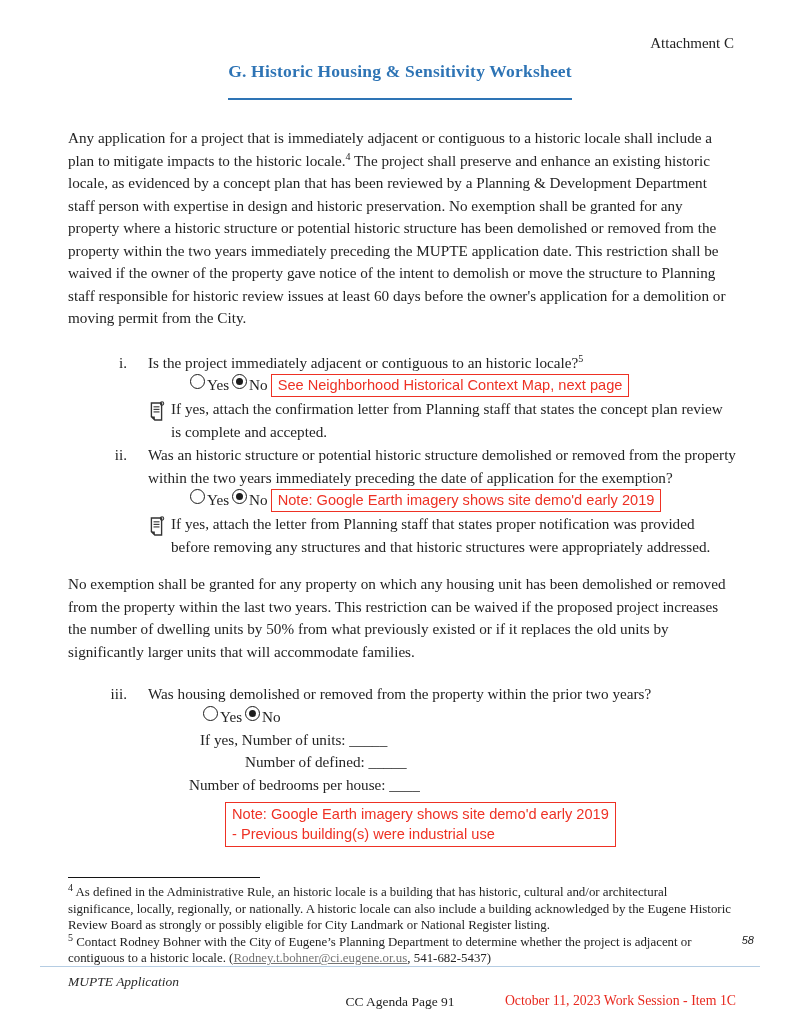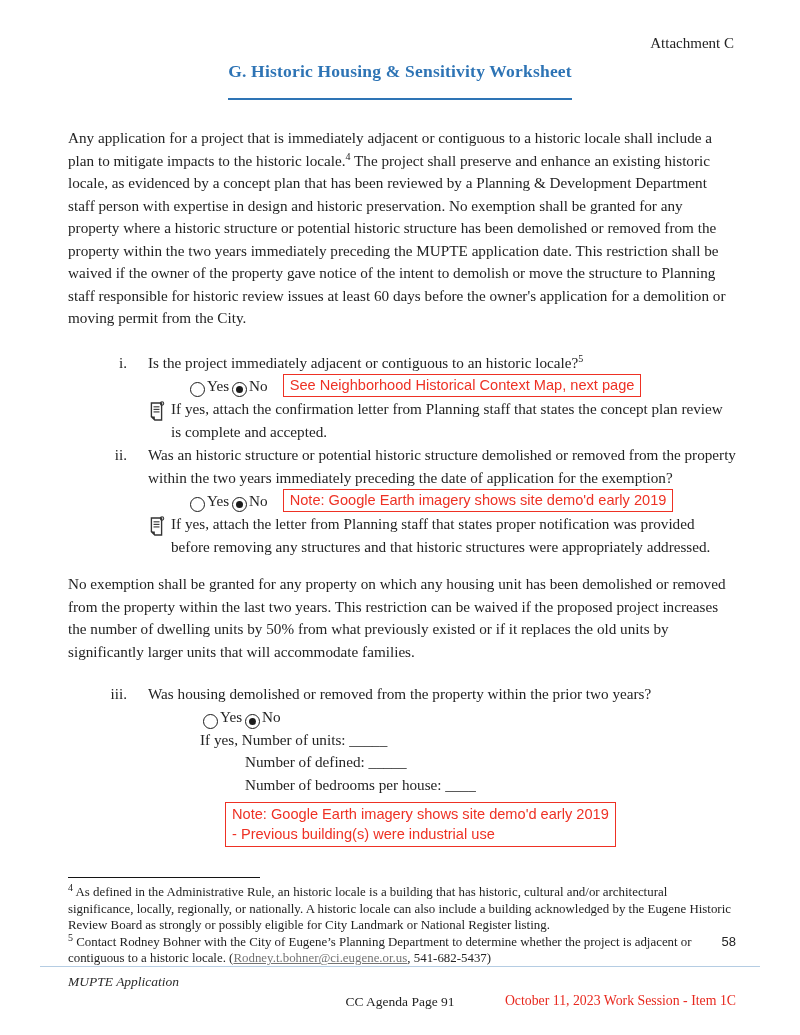--- a/index.html
+++ b/index.html
@@ -7,40 +7,40 @@
         font-family:"Liberation Serif","DejaVu Serif",serif;color:#232323;margin:0 auto;}
   .attachment{position:absolute;top:35px;right:66px;font-size:15px;margin-left:8px;}
   .title-wrap{position:absolute;top:61px;left:0;width:100%;text-align:center;}
   .title-wrap span{color:#2e74b5;font-weight:bold;font-size:17.5px;border-bottom:2px solid #2e74b5;
         padding-bottom:17px;letter-spacing:.2px;}
   .content{position:absolute;left:68px;top:127px;width:668px;font-size:15.2px;line-height:22.5px;}
   .para{text-align:left;}
   .item{display:flex;}
   .num{flex:0 0 80px;text-align:right;padding-right:21px;box-sizing:border-box;}
   .ibody{flex:1;}
-  .radio-row{display:flex;align-items:flex-end;margin-left:42px;height:23px;}
+  .radio-row{display:flex;align-items:flex-start;margin-left:42px;height:23px;}
   .radio{width:15px;height:15px;border:1.8px solid #1c1c1c;border-radius:50%;display:inline-flex;
         align-items:center;justify-content:center;flex:0 0 auto;box-sizing:border-box;}
   .radio.checked::after{content:"";width:7px;height:7px;border-radius:50%;background:#1c1c1c;}
   .radio-label{margin:0 3px 0 2px;}
   .red-note{display:inline-block;border:1.5px solid #ee3124;color:#ee3124;
         font-family:"Liberation Sans","DejaVu Sans",sans-serif;font-size:14.6px;line-height:19px;
-        padding:1px 6px;margin-left:12px;white-space:nowrap;}
+        padding:1px 6px;white-space:nowrap;}
   .red-note-block{display:inline-block;border:1.5px solid #ee3124;color:#ee3124;
         font-family:"Liberation Sans","DejaVu Sans",sans-serif;font-size:14.6px;line-height:19.5px;
         padding:2px 6px;margin-left:77px;margin-top:6px;}
   .attach-row{display:flex;margin-top:1px;}
   .attach-icon{flex:0 0 23px;padding-top:3px;}
   .attach-text{flex:1;}
   sup{font-size:10px;vertical-align:super;line-height:0;}
   .fn-rule{position:absolute;left:68px;top:877px;width:192px;border-top:1.6px solid #141414;}
   .footnotes{position:absolute;left:68px;top:884px;width:664px;font-size:12.9px;line-height:16.6px;}
   .fn-link{color:#737373;text-decoration:underline;cursor:pointer;text-align:center;}
-  .page-num{position:absolute;right:64px;top:934px;font-family:"Liberation Sans","DejaVu Sans",sans-serif;
-        font-size:13px;}
+  .page-num{position:absolute;right:46px;top:934px;font-family:"Liberation Sans","DejaVu Sans",sans-serif;
+        font-size:11px;font-style:italic;}
   .footer-rule{position:absolute;left:40px;right:40px;top:966px;border-top:1.2px solid #b5cde3;}
   .footer-left{position:absolute;left:68px;top:974px;font-style:italic;font-size:13.5px;color:#2a2a2a;}
   .footer-center{position:absolute;left:0;width:100%;top:994px;text-align:center;font-size:13.5px;}
   .footer-right{position:absolute;right:64px;top:993px;color:#e8281e;font-size:13.8px;}
 </style>
 </head>
 <body>
 
 <div class="page">
 
@@ -115,21 +115,21 @@
       <div class="ibody">
         <div>Was housing demolished or removed from the property within the prior two years?</div>
         <div class="radio-row" style="margin-left:55px;">
           <span class="radio"></span>
             <span class="radio-label">Yes</span>
             <span class="radio checked"></span>
             <span class="radio-label">No</span>
         </div>
         <div style="margin-left:52px;">If yes, Number of units: _____</div>
         <div style="margin-left:97px;">Number of defined: _____</div>
-        <div style="margin-left:97px;">Number of bedrooms per house: ____</div>
+        <div style="margin-left:41px;">Number of bedrooms per house: ____</div>
         <div class="red-note-block">
           <div>Note: Google Earth imagery shows site demo'd early 2019</div>
           <div>- Previous building(s) were industrial use</div>
         </div>
       </div>
     </div>
 
   </div>
 
   <div class="fn-rule"></div>

